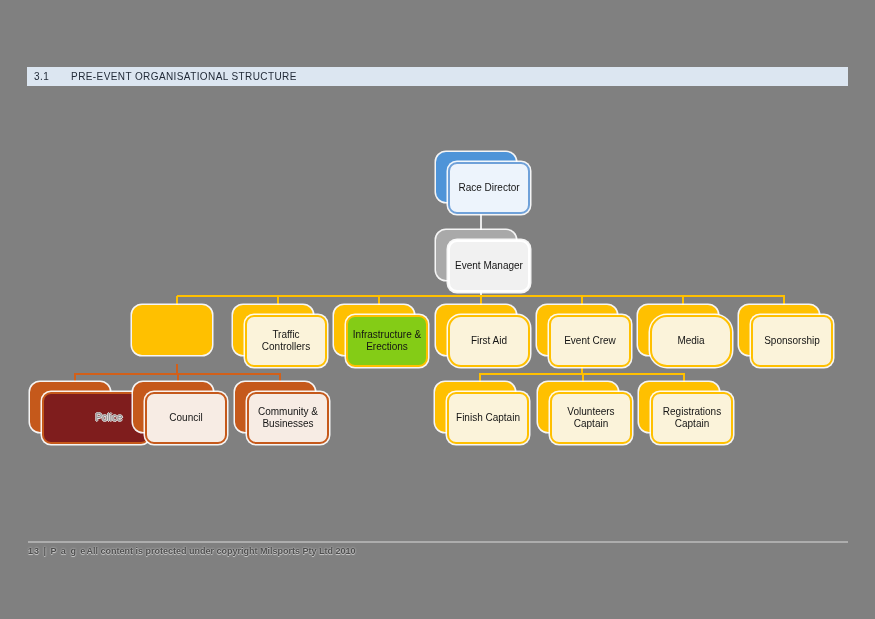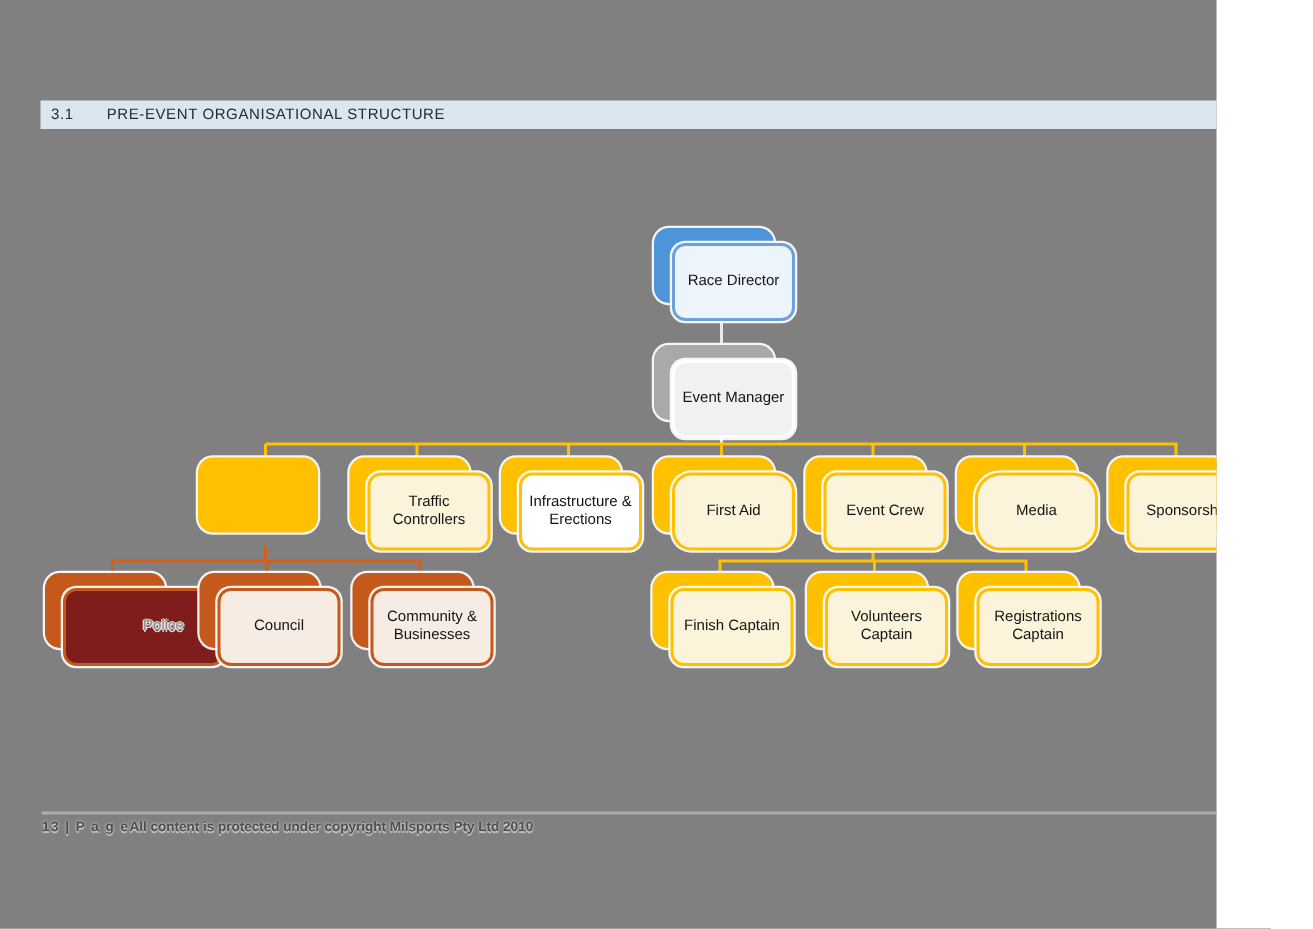--- a/index.html
+++ b/index.html
@@ -1,19 +1,19 @@
 <!DOCTYPE html>
 <html><head>
 <meta charset="utf-8">
 <style>
   html,body{margin:0;padding:0;}
   body{font-family:"Liberation Sans", sans-serif;}
   #screen{
     position:relative;
-    width:811px;height:619px;
+    width:875px;height:619px;
     background:#808080;
     overflow:hidden;
   }
   
   .section-header{
     position:absolute;
     left:27px;top:67px;
     width:821px;height:19px;
     background:#DCE6F1;
     display:flex;align-items:center;
@@ -107,21 +107,21 @@
       </div>
       <div class="node" style="left: 132px; top: 305px;">
         <div class="back" style="background: rgb(255, 192, 0);"></div>
       </div>
       <div class="node" style="left: 233px; top: 305px;">
         <div class="back" style="background: rgb(255, 192, 0);"></div>
         <div class="front" style="background: rgb(251, 243, 218); border-color: rgb(255, 192, 0);">Traffic Controllers</div>
       </div>
       <div class="node" style="left: 334px; top: 305px;">
         <div class="back" style="background: rgb(255, 192, 0);"></div>
-        <div class="front" style="background: #ffffff; border-color: rgb(255, 192, 0);">Infrastructure &amp; Erections</div>
+        <div class="front" style="background: #84cc16; border-color: rgb(255, 192, 0);">Infrastructure &amp; Erections</div>
       </div>
       <div class="node" style="left: 436px; top: 305px;">
         <div class="back" style="background: rgb(255, 192, 0);"></div>
         <div class="front" style="background: rgb(251, 243, 218); border-color: rgb(255, 192, 0); border-radius: 13px;">First Aid</div>
       </div>
       <div class="node" style="left: 537px; top: 305px;">
         <div class="back" style="background: rgb(255, 192, 0);"></div>
         <div class="front" style="background: rgb(251, 243, 218); border-color: rgb(255, 192, 0);">Event Crew</div>
       </div>
       <div class="node" style="left: 638px; top: 305px;">

